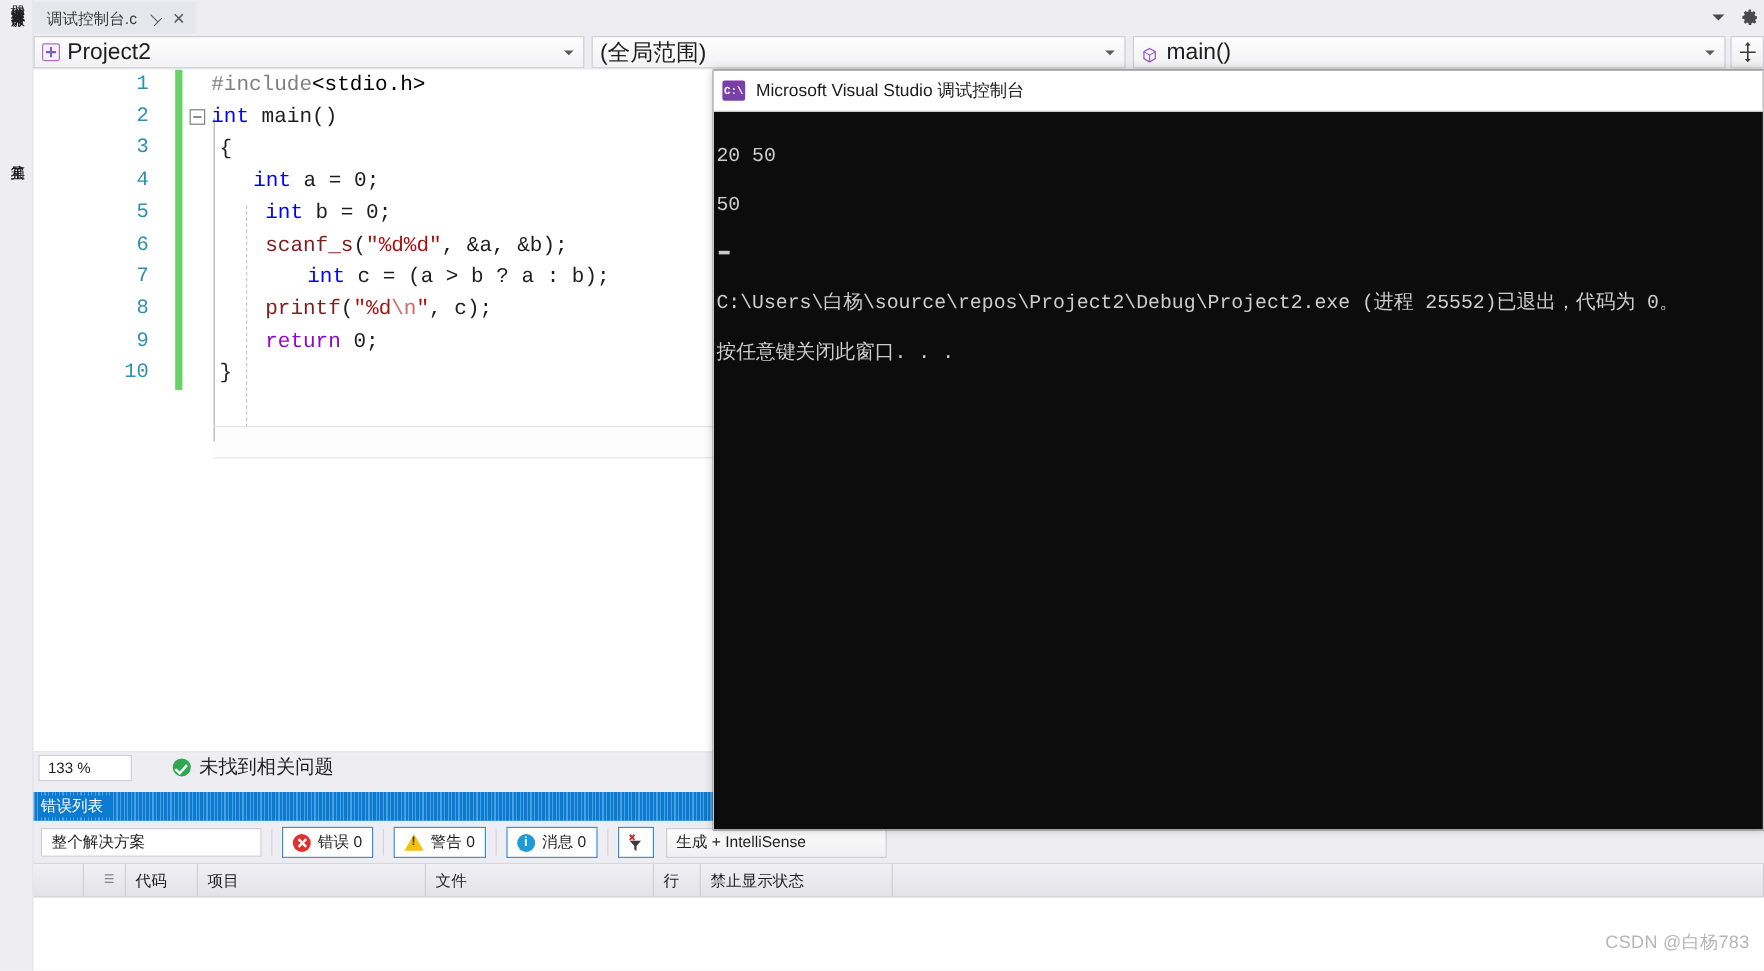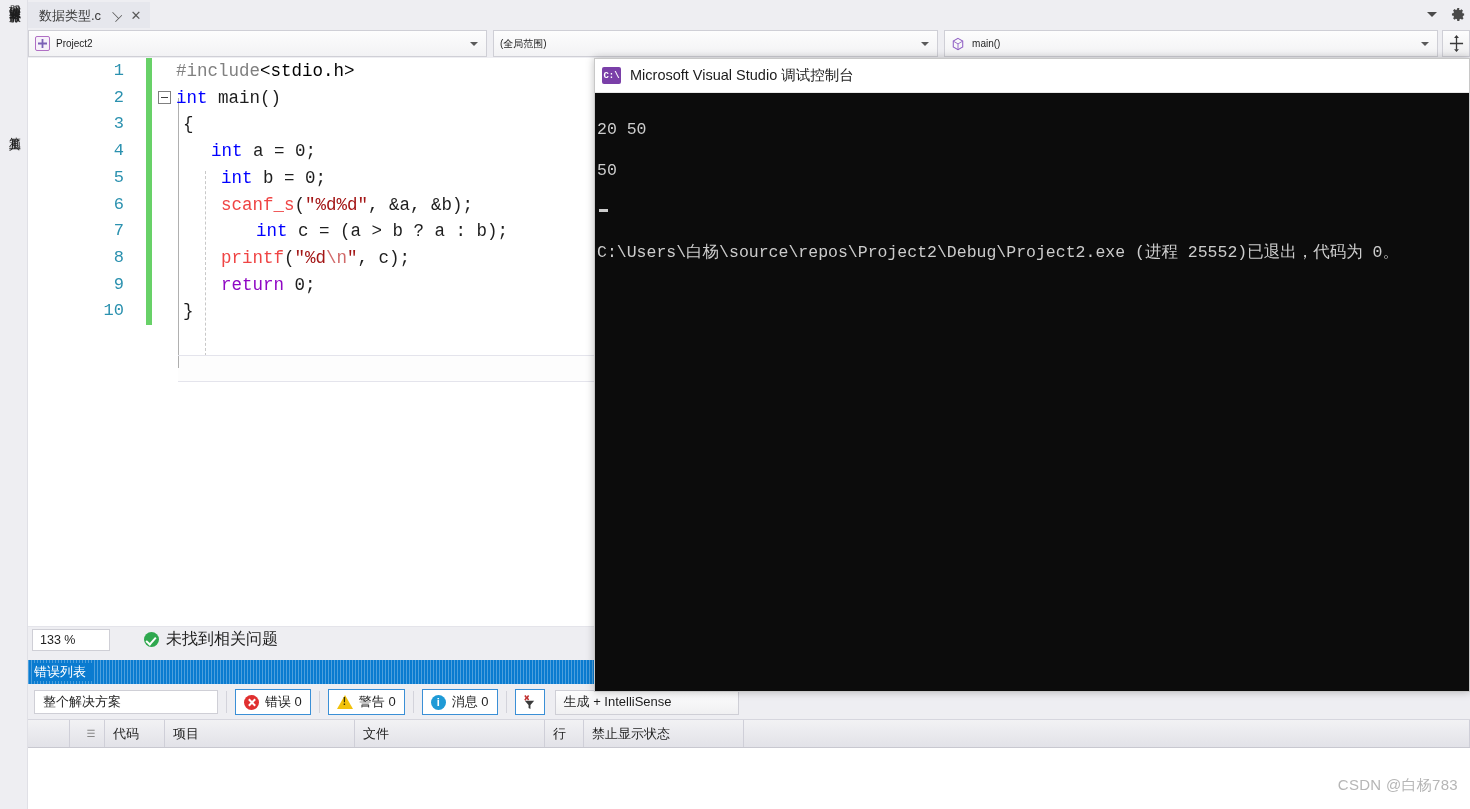--- a/index.html
+++ b/index.html
@@ -63,21 +63,21 @@
     background: #eeeef2;
     display: flex; align-items: stretch;
   }
   .combo {
     height: 27px; margin: 1px 0 0 0;
     background: linear-gradient(#fdfdfd, #f2f2f4);
     border: 1px solid #cfcfd6;
     display: flex; align-items: center;
     padding: 0 4px 0 6px;
     position: relative;
-    font-size: 10px; color: #1e1e1e;
+    font-size: 19px; color: #1e1e1e;
   }
   .combo .combolabel { flex: 1; white-space: nowrap; overflow: hidden; }
   .combo .arrow {
     width: 0; height: 0;
     border-left: 4px solid transparent; border-right: 4px solid transparent;
     border-top: 4px solid #5a5a5a;
     margin-left: 6px; margin-right: 4px;
   }
   #combo-project { width: 466px; }
   #combo-scope   { width: 452px; margin-left: 6px; justify-content: center; }
@@ -127,21 +127,21 @@
     font-size: 17.5px; line-height: 26.7px;
     white-space: pre;
   }
   .cl { position: absolute; left: 0; height: 26.7px; }
   .kw   { color: #0000ff; }
   .kw2  { color: #8f08c4; }
   .str  { color: #a31515; }
   .esc  { color: #d16969; }
   .pp   { color: #808080; }
   .inc  { color: #000000; }
-  .fn   { color: #ef4444; }
+  .fn   { color: #7f1d1d; }
   .pl   { color: #1e1e1e; }
   #collapse-box {
     position: absolute; left: 130px; top: 27px; width: 13px; height: 13px;
     margin-top: 6px;
     border: 1px solid #808080; background: #ffffff;
     display: flex; align-items: center; justify-content: center;
   }
   #collapse-box::after {
     content: ""; width: 7px; height: 1px; background: #404040;
   }
@@ -337,21 +337,21 @@
 
 <div id="app">
 
   <div id="left-dock">
     <div class="vtab" id="vtab-server">服务器资源管理器</div>
     <div class="vtab" id="vtab-toolbox">工具箱</div>
   </div>
 
   <div id="tabstrip">
     <div id="doc-tab">
-      <span class="tabtitle">数据类型.c</span>
+      <span class="tabtitle">调试控制台.c</span>
       <span class="pin-icon">⊣</span>
       <span class="close-icon">✕</span>
     </div>
     <div id="tabstrip-right">
       <span class="chev"></span>
       <span class="gear">
         <svg width="15" height="15" viewBox="0 0 16 16">
           <path fill="#4a4a4a" d="M8 5.2a2.8 2.8 0 100 5.6 2.8 2.8 0 000-5.6zm0 4.3a1.5 1.5 0 110-3 1.5 1.5 0 010 3z"></path>
           <path fill="#4a4a4a" d="M14 9.1V6.9l-1.7-.3a4.6 4.6 0 00-.5-1.2l1-1.4-1.6-1.6-1.4 1a4.6 4.6 0 00-1.2-.5L8.9 1H6.7l-.3 1.7c-.4.1-.8.3-1.2.5l-1.4-1-1.6 1.6 1 1.4c-.2.4-.4.8-.5 1.2L1 6.9v2.2l1.7.3c.1.4.3.8.5 1.2l-1 1.4 1.6 1.6 1.4-1c.4.2.8.4 1.2.5l.3 1.7h2.2l.3-1.7c.4-.1.8-.3 1.2-.5l1.4 1 1.6-1.6-1-1.4c.2-.4.4-.8.5-1.2L14 9.1z"></path>
         </svg>
@@ -500,19 +500,20 @@
   <div id="console">
     <div id="console-titlebar">
       <span id="console-icon">C:\</span>
       <span id="console-title">Microsoft Visual Studio 调试控制台</span>
     </div>
     <div id="console-body">
 <div>20 50</div>
 <div>50</div>
 <div>&nbsp;</div>
 <div>C:\Users\白杨\source\repos\Project2\Debug\Project2.exe (进程 25552)已退出，代码为 0。</div>
+<div>按任意键关闭此窗口. . .</div>
     </div>
     <div id="console-cursor"></div>
   </div>
 
   <div id="watermark">CSDN @白杨783</div>
 
 </div>
 
 </body></html>

